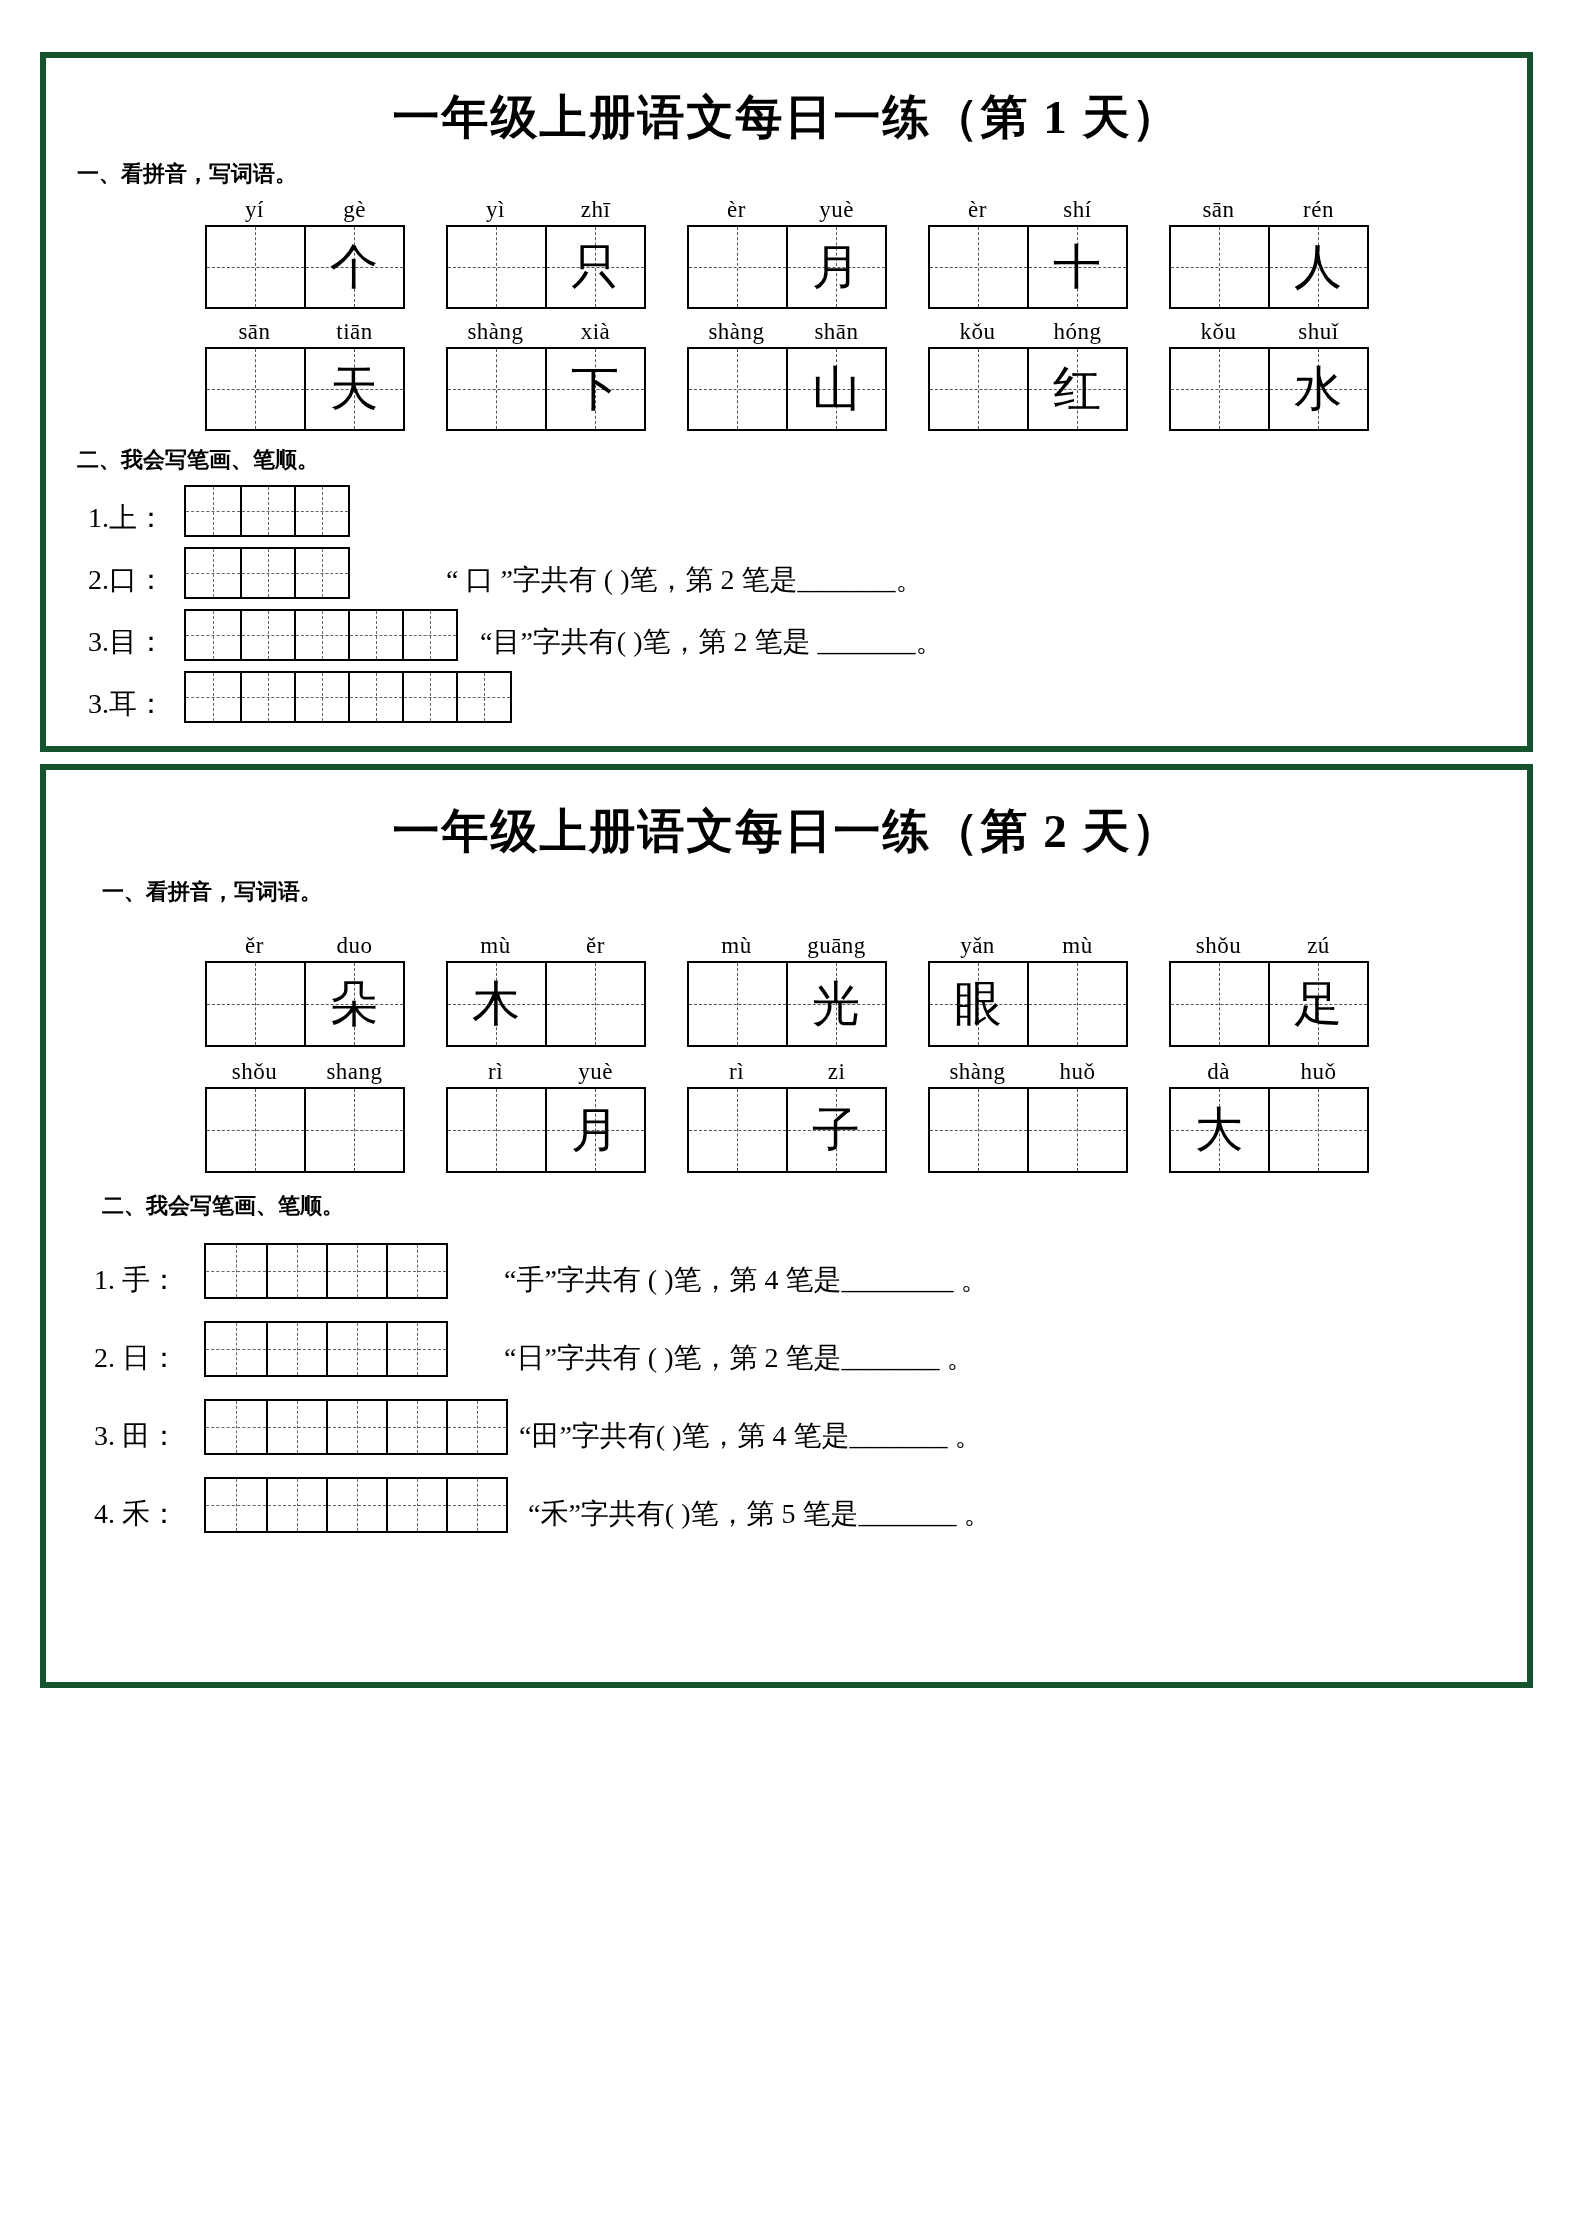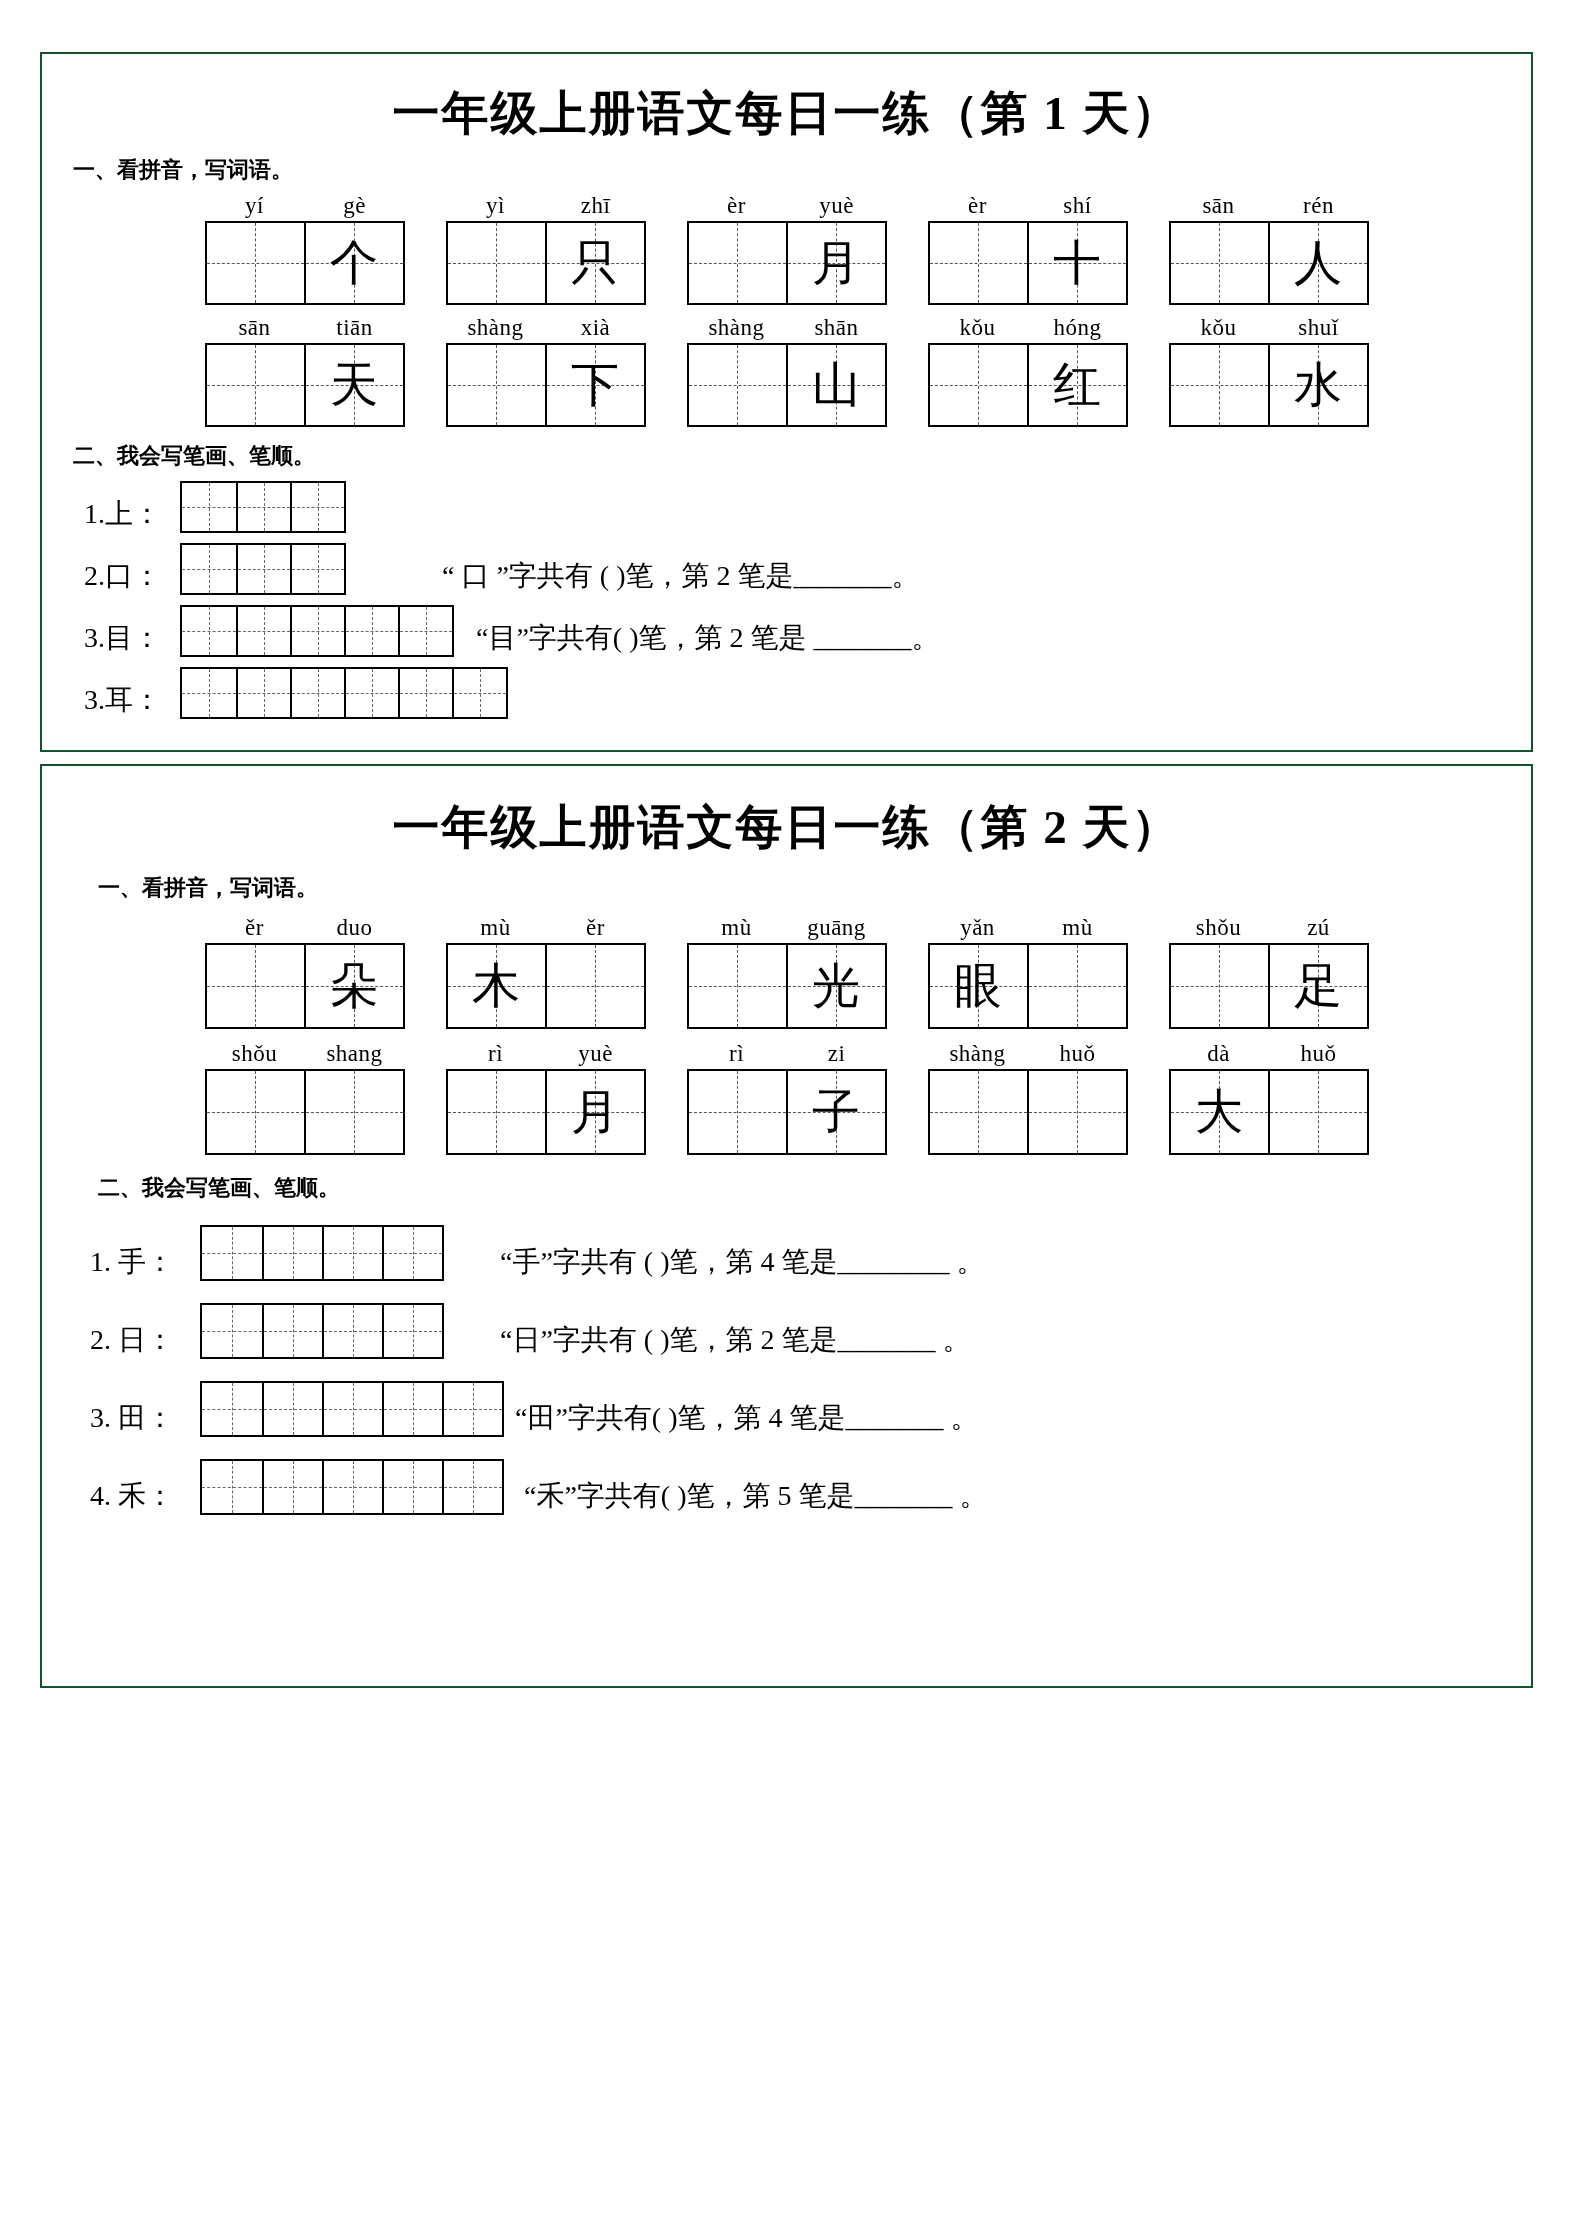--- a/index.html
+++ b/index.html
@@ -14,21 +14,21 @@
     color: #000;
     position: relative;
   }
   .page {
     width: 1573px;
     height: 2224px;
     box-sizing: border-box;
     padding: 52px 40px 30px 40px;
   }
   .sheet {
-    border: 2px solid #14532d;
+    border: 6px solid #14532d;
     box-sizing: border-box;
     padding: 14px 22px 16px 22px;
   }
   .sheet + .sheet {
     margin-top: 12px;
   }
   .sheet-1 { height: 700px; }
   .sheet-2 { height: 924px; }
 
   .title {
@@ -352,21 +352,21 @@
         <div class="bx"></div>
         <div class="bx"></div>
       </div>
     </div>
   </div>
 
   <div class="sheet sheet-2">
     <div class="title">一年级上册语文每日一练（第 2 天）</div>
     <div class="sec-head">一、看拼音，写词语。</div>
 
-    <div class="word-row" style="margin-top:10px;align-items:flex-end;">
+    <div class="word-row" style="margin-top:24px;align-items:flex-end;">
       <div class="word-item">
         <div class="pinyin">
           <span>ěr</span>
           <span>duo</span>
         </div>
         <div class="grid2">
           <div class="cell">
               <span class="ch"></span>
             </div>
           <div class="cell">

